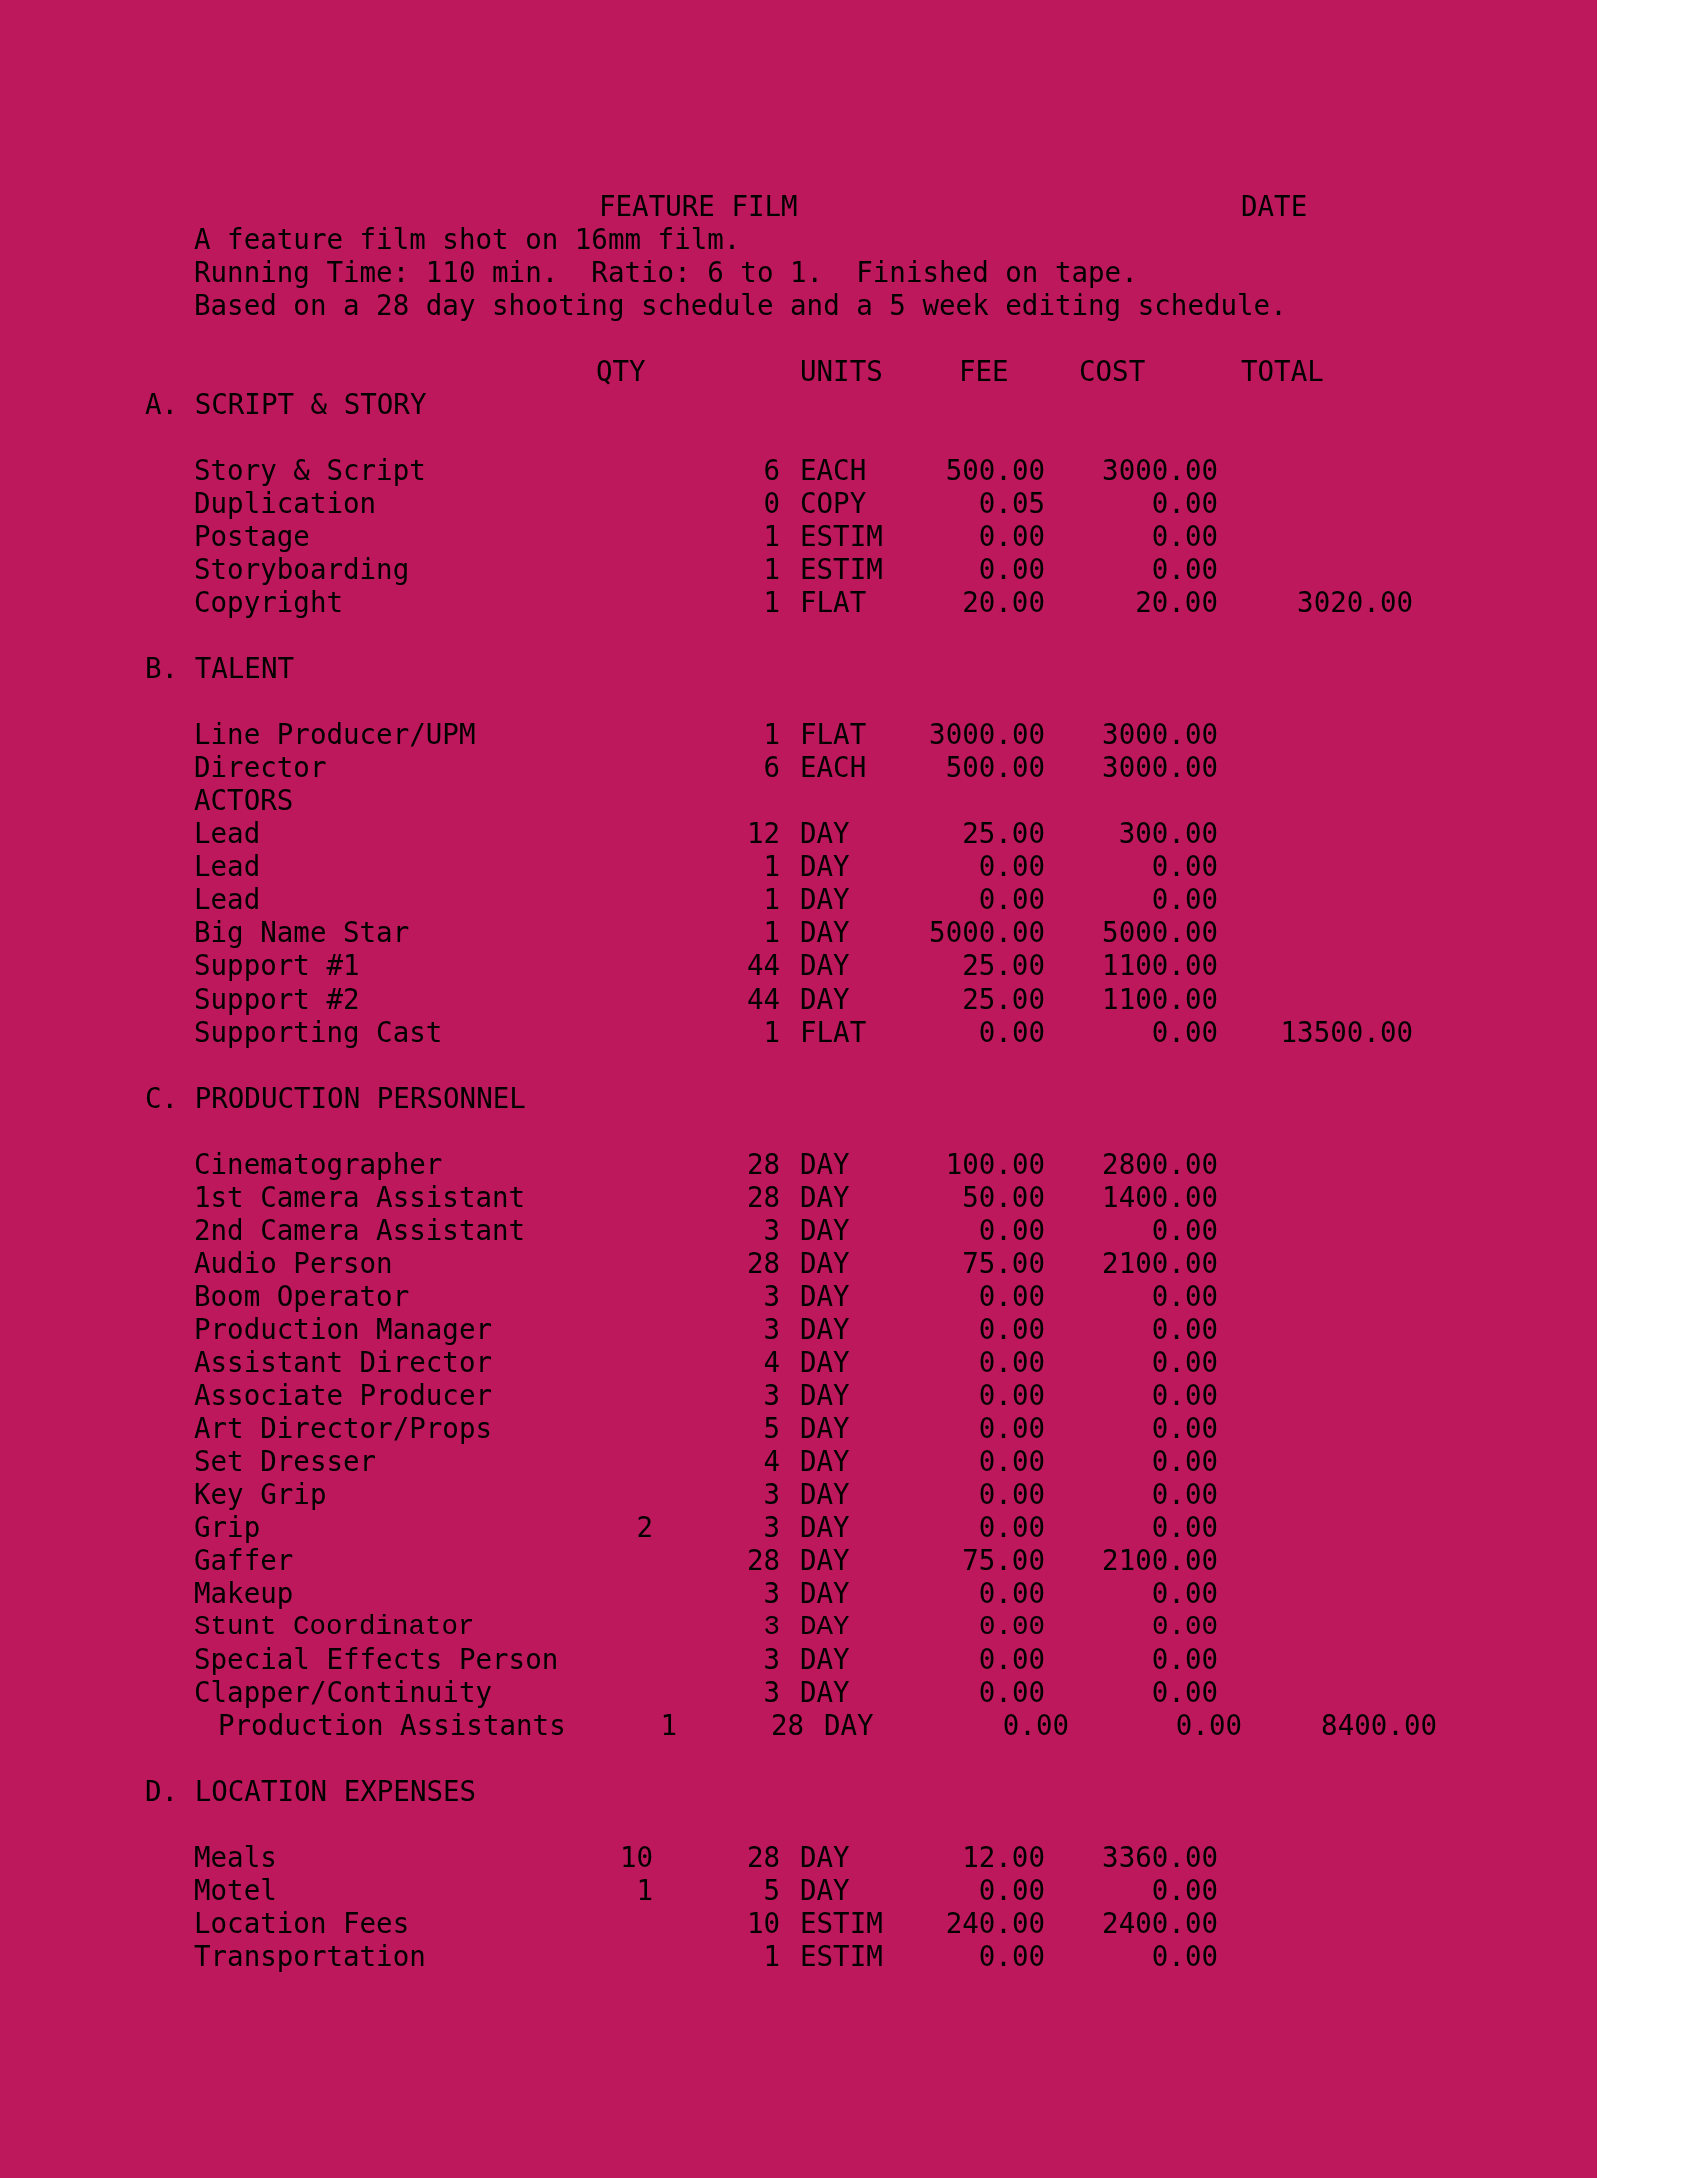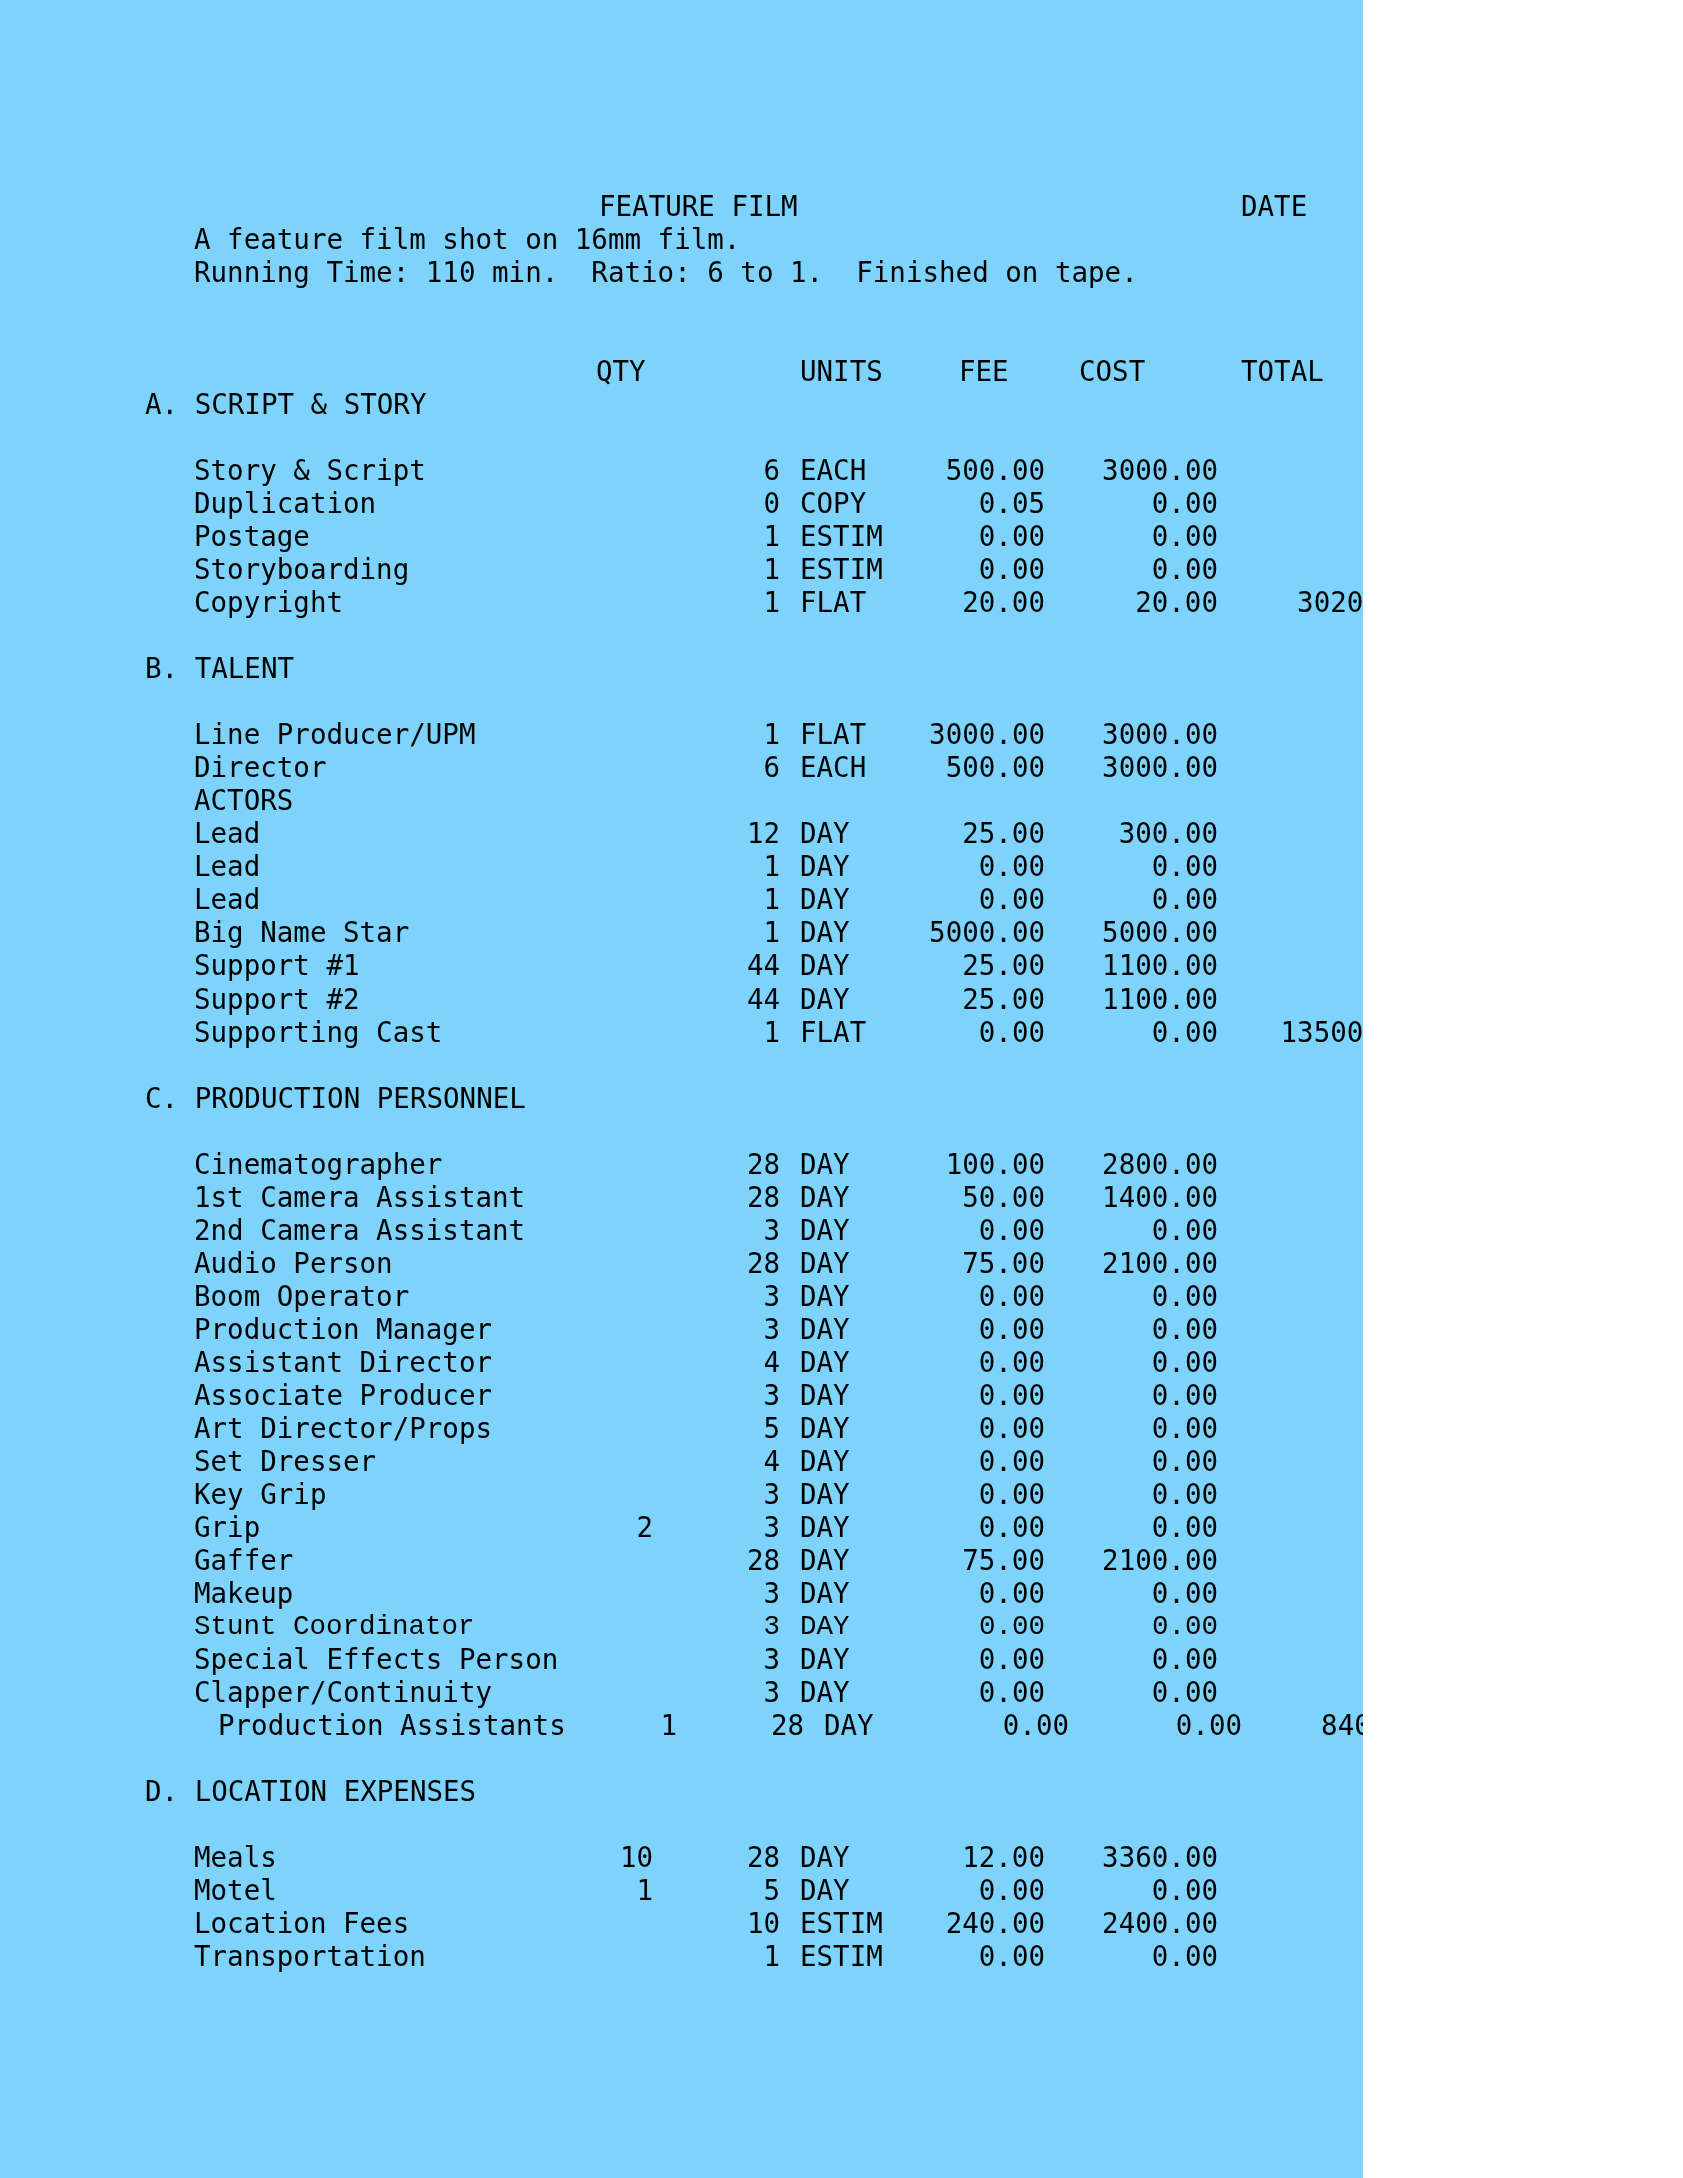--- a/index.html
+++ b/index.html
@@ -2,23 +2,23 @@
 <html><head>
 <meta charset="utf-8">
 <style>
   html, body {
     margin: 0;
     padding: 0;
     background: #ffffff;
   }
   .page {
     position: relative;
-    width: 1363px;
+    width: 1597px;
     height: 2178px;
-    background: #7dd3fc;
+    background: #be185d;
     color: #000000;
     font-family: "DejaVu Sans Mono", "Liberation Mono", monospace;
     font-size: 27.5px;
     line-height: 33px;
     overflow: hidden;
   }
   .line {
     position: absolute;
     left: 0;
     width: 1683px;
@@ -59,20 +59,23 @@
     <span class="cell pos-title">FEATURE FILM</span>
     <span class="cell pos-date">DATE</span>
   </div>
 
   <div class="line" style="top:223px">
     <span class="cell pos-desc">A feature film shot on 16mm film.</span>
   </div>
   <div class="line" style="top:256px">
     <span class="cell pos-desc">Running Time: 110 min.  Ratio: 6 to 1.  Finished on tape.</span>
   </div>
+  <div class="line" style="top:289px">
+    <span class="cell pos-desc">Based on a 28 day shooting schedule and a 5 week editing schedule.</span>
+  </div>
 
   <div class="line" style="top:355px">
     <span class="cell h-qty">QTY</span>
     <span class="cell h-units">UNITS</span>
     <span class="cell h-fee">FEE</span>
     <span class="cell h-cost">COST</span>
     <span class="cell h-total">TOTAL</span>
   </div>
 
   <div id="doc-body">

